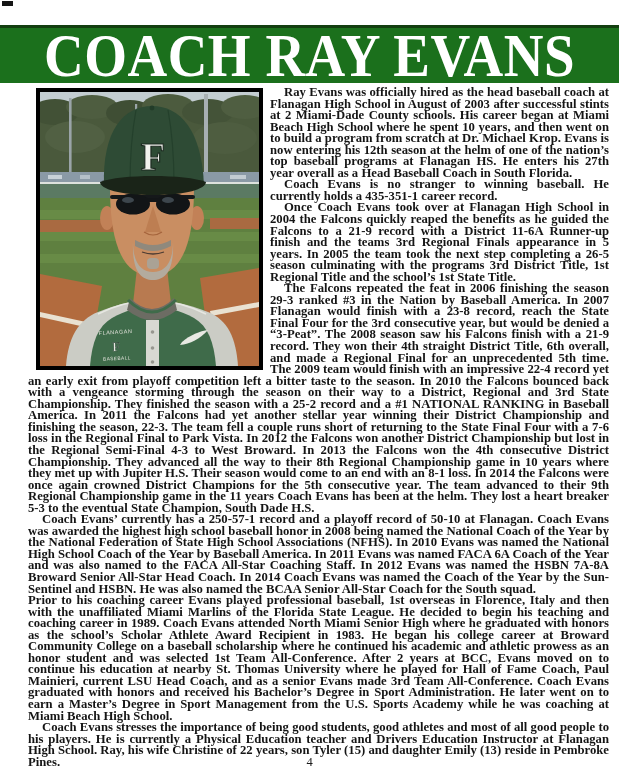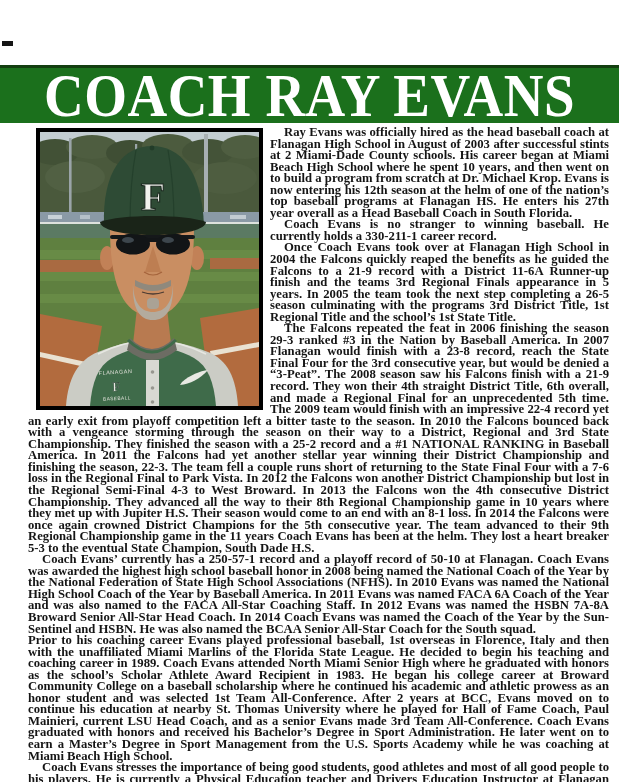--- a/index.html
+++ b/index.html
@@ -1,18 +1,18 @@
 <!DOCTYPE html>
 <html><head>
 <meta charset="utf-8">
 <style>
   html,body { margin:0; padding:0; background:#ffffff; }
   body { width:619px; height:782px; overflow:hidden; }
   .page { position:relative; width:619px; height:646px; background:#ffffff;
-          font-family:"Liberation Serif", serif;margin-top:40px; }
+          font-family:"Liberation Serif", serif; }
   .scan-mark { position:absolute; top:1px; left:2px; width:11px; height:5px; background:#151515; }
   .banner { position:absolute; top:25px; left:0; width:619px; height:58px;
             background:#1b701c; border-top:3px solid #133f10; box-sizing:border-box;
             display:flex; align-items:center; justify-content:center; overflow:hidden; }
   .banner h1 { margin:0; padding:0; color:#ffffff; font-weight:bold; font-size:55px;
                line-height:1; letter-spacing:0.5px; white-space:nowrap;
                transform:scaleY(1.12); transform-origin:center; }
   .content { position:absolute; top:87px; left:28px; width:581px;
              text-align:justify; font-size:12.7px; line-height:11.55px; color:#151515; }
   .photo-frame { float:left; width:219px; height:274px; border:4px solid #000000;
@@ -136,21 +136,21 @@
           <text x="76" y="242" text-anchor="middle" font-family="'Liberation Sans',sans-serif" font-size="5.5" letter-spacing="0.5" fill="#dfe0d8">FLANAGAN</text>
           <text x="76" y="259" text-anchor="middle" font-family="'Liberation Serif',serif" font-weight="bold" font-size="13" fill="#e8e8e2" stroke="#2c4a36" stroke-width="0.6">F</text>
           <text x="76" y="268" text-anchor="middle" font-family="'Liberation Sans',sans-serif" font-size="4.8" letter-spacing="0.4" fill="#dfe0d8">BASEBALL</text>
         </g>
 
         <path d="M142,250 C150,243 160,239 168,238 C160,247 150,252 140,253 Z" fill="#e8e9e3"></path>
       </svg>
     </div>
 
     <p class="para indent">Ray Evans was officially hired as the head baseball coach at Flanagan High School in August of 2003 after successful stints at 2 Miami-Dade County schools. His career began at Miami Beach High School where he spent 10 years, and then went on to build a program from scratch at Dr. Michael Krop. Evans is now entering his 12th season at the helm of one of the nation’s top baseball programs at Flanagan HS. He enters his 27th year overall as a Head Baseball Coach in South Florida.</p>
-    <p class="para indent">Coach Evans is no stranger to winning baseball. He currently holds a 330-211-1 career record.</p>
+    <p class="para indent">Coach Evans is no stranger to winning baseball. He currently holds a 435-351-1 career record.</p>
     <p class="para indent">Once Coach Evans took over at Flanagan High School in 2004 the Falcons quickly reaped the benefits as he guided the Falcons to a 21-9 record with a District 11-6A Runner-up finish and the teams 3rd Regional Finals appearance in 5 years. In 2005 the team took the next step completing a 26-5 season culminating with the programs 3rd District Title, 1st Regional Title and the school’s 1st State Title.</p>
     <p class="para indent">The Falcons repeated the feat in 2006 finishing the season 29-3 ranked #3 in the Nation by Baseball America.  In 2007 Flanagan would finish with a 23-8 record, reach the State Final Four for the 3rd consecutive year, but would be denied a “3-Peat”. The 2008 season saw his Falcons finish with a 21-9 record.  They won their 4th straight District Title, 6th overall, and made a Regional Final for an unprecedented 5th time. The 2009 team would finish with an impressive 22-4 record yet an early exit from playoff competition left a bitter taste to the season. In 2010 the Falcons bounced back with a vengeance storming through the season on their way to a District, Regional and 3rd State Championship. They finished the season with a 25-2 record and a #1 NATIONAL RANKING in Baseball America. In 2011 the Falcons had yet another stellar year winning their District Championship and finishing the season, 22-3. The team fell a couple runs short of returning to the State Final Four with a 7-6 loss in the Regional Final to Park Vista. In 2012 the Falcons won another District Championship but lost in the Regional Semi-Final 4-3 to West Broward. In 2013 the Falcons won the 4th consecutive District Championship.  They advanced all the way to their 8th Regional Championship game in 10 years where they met up with Jupiter H.S. Their season would come to an end with an 8-1 loss. In 2014 the Falcons were once again crowned District Champions for the 5th consecutive year. The team advanced to their 9th Regional Championship game in the 11 years Coach Evans has been at the helm. They lost a heart breaker 5-3 to the eventual State Champion, South Dade H.S.</p>
     <p class="para indent">Coach Evans’ currently has a 250-57-1 record and a playoff record of 50-10 at Flanagan. Coach Evans was awarded the highest high school baseball honor in 2008 being named the National Coach of the Year by the National Federation of State High School Associations (NFHS). In 2010 Evans was named the National High School Coach of the Year  by Baseball America. In 2011 Evans was named FACA 6A Coach of the Year and was also named to the FACA All-Star Coaching Staff. In 2012 Evans was named the HSBN 7A-8A Broward Senior All-Star Head Coach. In 2014 Coach Evans was named the Coach of the Year by the Sun-Sentinel and HSBN. He was also named the BCAA Senior All-Star Coach for the South squad.</p>
     <p class="para">Prior to his coaching career Evans played professional baseball, 1st overseas in Florence, Italy and then with the unaffiliated Miami Marlins of the Florida State League. He decided to begin his teaching and coaching career in 1989. Coach Evans attended North Miami Senior High where he graduated with honors as the school’s Scholar Athlete Award Recipient in 1983. He began his college career at Broward Community College on a baseball scholarship where he continued his academic and athletic prowess as an honor student and was selected 1st Team All-Conference. After 2 years at BCC, Evans moved on to continue his education at nearby St. Thomas University where he played for Hall of Fame Coach, Paul Mainieri, current LSU Head Coach, and as a senior Evans made 3rd Team All-Conference. Coach Evans graduated with honors and received his Bachelor’s Degree in Sport Administration. He later went on to earn a Master’s Degree in Sport Management from the U.S. Sports Academy while he was coaching at Miami Beach High School.</p>
     <p class="para indent">Coach Evans stresses the importance of being good students, good athletes and most of all good people to his players. He is currently a Physical Education teacher and Drivers Education Instructor at Flanagan High School. Ray, his wife Christine of 22 years, son Tyler (15) and daughter Emily (13) reside in Pembroke Pines.</p>
   </div>
 
   <div class="page-number">4</div>
 
 </div>

